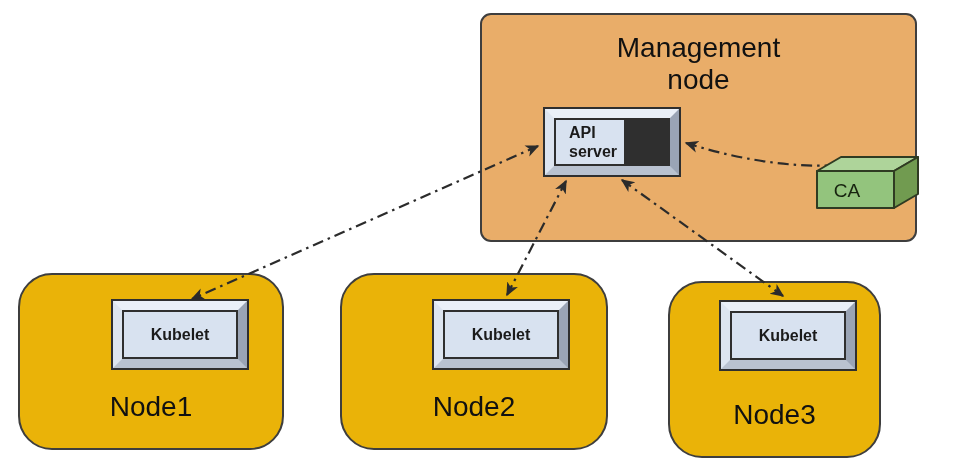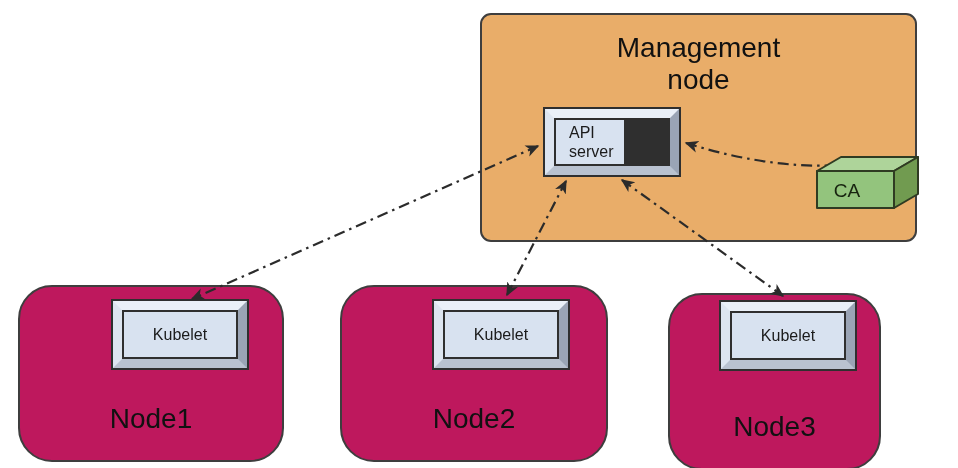--- a/index.html
+++ b/index.html
@@ -3,21 +3,21 @@
 <meta charset="utf-8">
 <style>
   html,body{margin:0;padding:0;background:#ffffff;}
   .canvas{
     position:relative;width:958px;height:468px;background:#ffffff;overflow:hidden;
     font-family:"Liberation Sans", sans-serif;color:#111;
   }
   
   .group{position:absolute;border:2px solid #3e3e3e;box-sizing:border-box;}
   .mgmt{left:480px;top:13px;width:437px;height:229px;border-radius:11px;background:#e9ad69;}
-  .worker{top:285px;height:177px;border-radius:34px;background:#be185d;}
+  .worker{top:273px;height:177px;border-radius:34px;background:#eab308;}
   .worker-1{left:18px;width:266px;}
   .worker-2{left:340px;width:268px;padding-left:20px;}
   .worker-3{left:668px;width:213px;margin-top:8px;}
   .mgmt-title{
     position:absolute;left:50%;top:17px;transform:translateX(-50%);
     width:210px;text-align:center;font-size:28px;line-height:1.15;color:#111;
   }
   .worker-label{
     position:absolute;left:0;top:116px;width:100%;text-align:center;
     font-size:28px;color:#111;
@@ -26,21 +26,21 @@
   .box3d{position:absolute;border:2px solid #2f2f2f;box-sizing:border-box;background:#2f2f2f;}
   .bevel{
     width:100%;height:100%;box-sizing:border-box;
     border-style:solid;border-width:9px;
     border-top-color:#eaf0f8;border-left-color:#dde5f0;
     border-right-color:#9aa4b5;border-bottom-color:#b9c2d0;
   }
   .face{
     width:100%;height:100%;box-sizing:border-box;border:2px solid #2f2f2f;
     background:#d8e2f0;display:flex;align-items:center;justify-content:center;
-    font-size:16px;line-height:1.2;color:#1b1b1b;
+    font-size:16px;line-height:1.2;color:#1b1b1b;font-weight:bold;
   }
   .api-box{left:543px;top:107px;width:138px;height:70px;}
   .api-box .face{justify-content:flex-start;padding-left:13px;width:72px;}
   .kubelet-1{left:111px;top:299px;width:138px;height:71px;}
   .kubelet-2{left:432px;top:299px;width:138px;height:71px;}
   .kubelet-3{left:719px;top:300px;width:138px;height:71px;}
   
   .overlay{position:absolute;left:0;top:0;width:958px;height:468px;pointer-events:none;}
   .conn{fill:none;stroke:#2b2b2b;stroke-width:2.2;stroke-dasharray:11 5 2.5 5;}
   .ca-text{font-family:"Liberation Sans", sans-serif;font-size:19px;fill:#17240f;}

